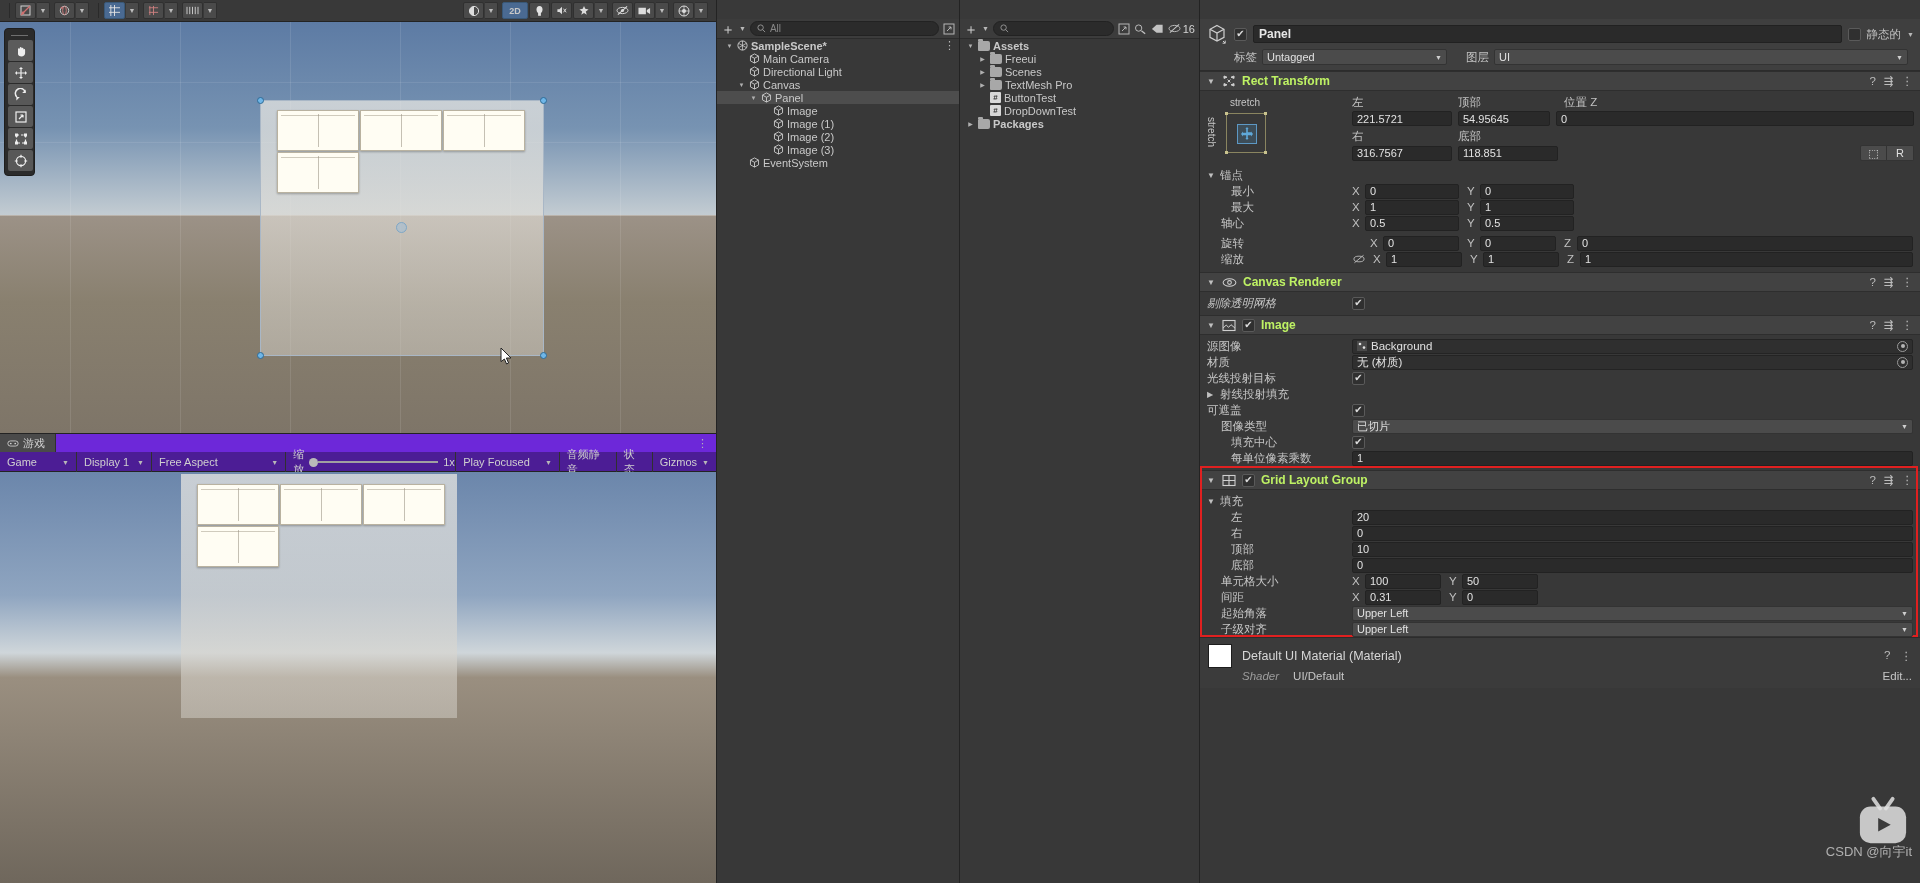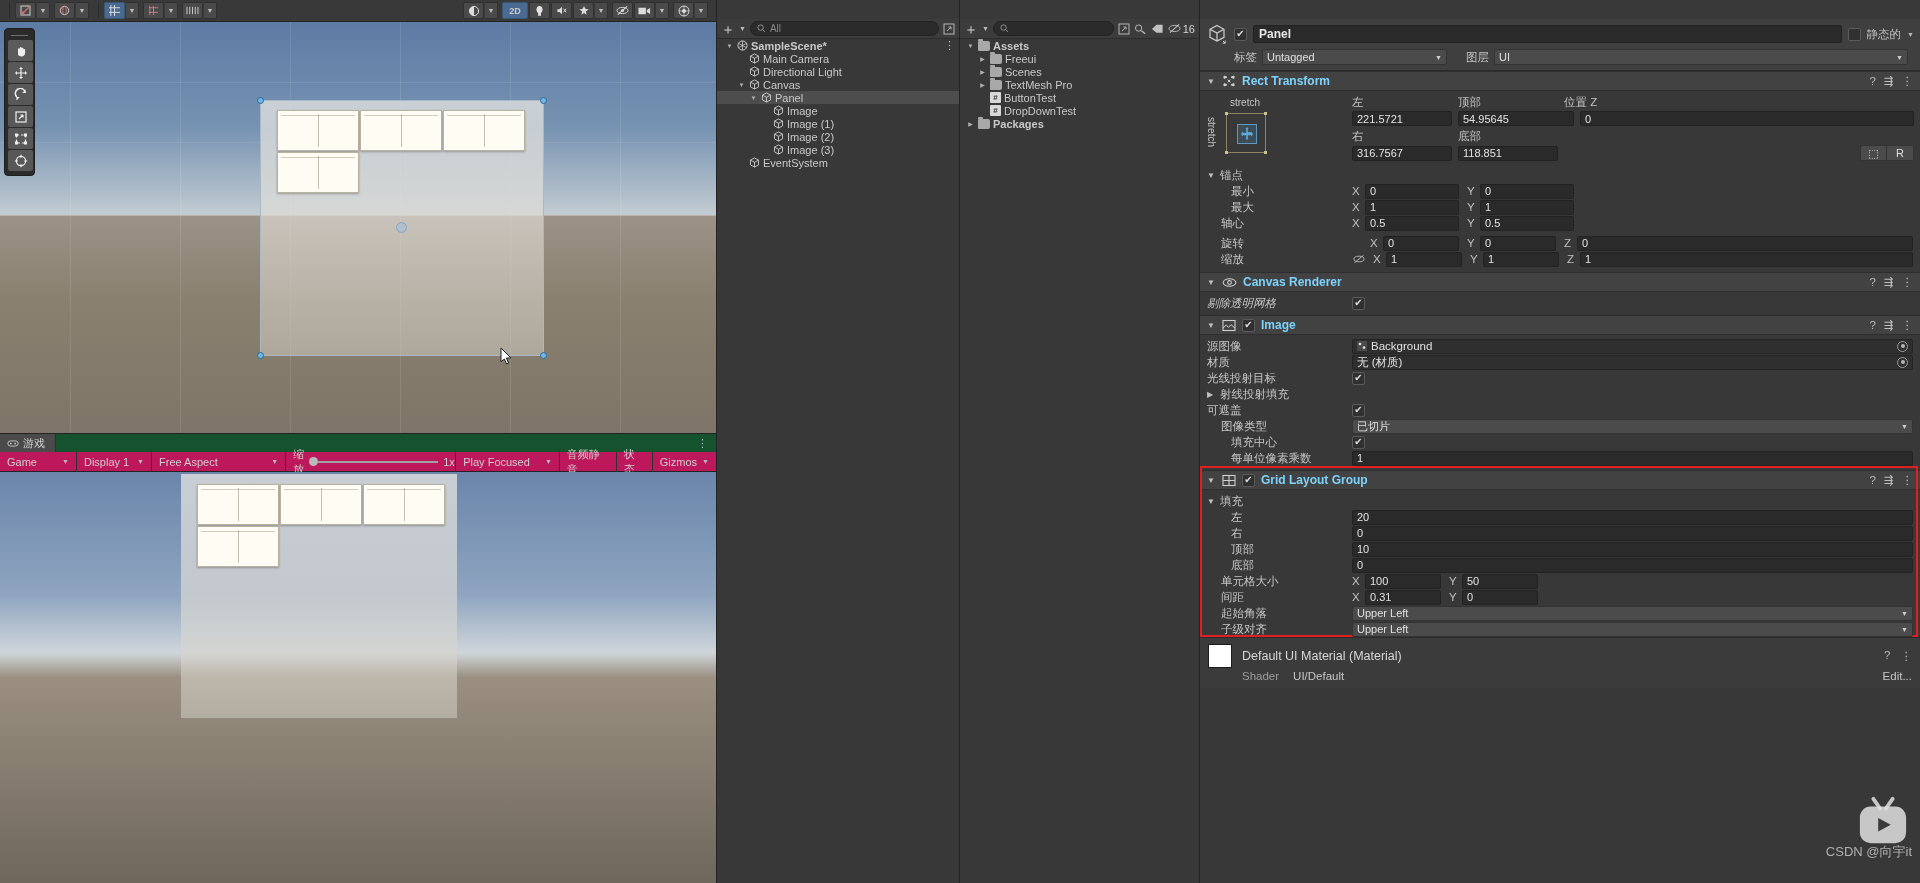--- a/index.html
+++ b/index.html
@@ -56,27 +56,27 @@
     box-shadow:0 1px 2px rgba(0,0,0,.28); overflow:hidden;}
   .ui-card:after{content:""; position:absolute; left:50%; top:3px; bottom:3px; width:1px;
     background:rgba(150,142,125,.55);}
   .ui-card:before{content:""; position:absolute; left:3px; right:3px; top:4px; height:1px;
     background:rgba(150,142,125,.45);}
 
   .cursor{ position:absolute; width:0; height:0; }
   .cursor svg{ display:block; }
 
   
-  .game-tabbar{ height:19px; background:#14532d; display:flex; align-items:center;
+  .game-tabbar{ height:19px; background:#6d28d9; display:flex; align-items:center;
     border-top:1px solid #232323; flex:0 0 19px; }
   .game-tab{ height:19px; background:#4a4a4a; display:flex; align-items:center; gap:4px;
     padding:0 10px 0 7px; font-size:11px; color:#d2d2d2; border-right:1px solid #2f2f2f;}
   .tabdots{ margin-left:auto; padding-right:7px; color:#b4b4b4; font-size:11px; letter-spacing:1px;}
-  .game-toolbar{ height:20px; background:#be185d; border-bottom:1px solid #232323;
-    display:flex; align-items:center; font-size:11px; color:#cfcfcf; flex:0 0 20px;}
+  .game-toolbar{ height:20px; background:#4c1d95; border-bottom:1px solid #232323;
+    display:flex; align-items:flex-start; font-size:11px; color:#cfcfcf; flex:0 0 20px;}
   .gt-cell{ height:20px; display:flex; align-items:center; padding:0 7px; gap:5px;
     border-right:1px solid #303030;}
   .gt-cell.plain{border-right:none;}
   .caret{ font-size:7px; color:#b8b8b8; }
   .zoom-slider{ display:flex; align-items:center; gap:0; }
   .zs-knob{ width:9px; height:9px; border-radius:50%; background:#b9b9b9; }
   .zs-track{ width:120px; height:2px; background:#a0a0a0; }
   .game-view{ position:relative; flex:1 1 auto; overflow:hidden; }
   .game-sky{ position:absolute; inset:0;
     background:linear-gradient(180deg,#6b86ab 0%,#8fa5c0 30%,#cfd6da 44%,#9a8f80 50%,#6f675c 100%);}
@@ -121,21 +121,21 @@
   .namefield{ flex:1; height:18px; background:#2a2a2a; border:1px solid #212121; border-radius:2px;
     display:flex; align-items:center; padding:0 5px; font-weight:bold; color:#e6e6e6; font-size:12px;}
   .go-row2{ display:flex; align-items:center; gap:5px; margin-top:4px; padding-left:28px;}
   .lbl{ color:#c2c2c2; }
   .ddl{ height:16px; background:#4b4b4b; border:1px solid #333; border-radius:2px;
     display:flex; align-items:center; padding:0 4px; color:#e0e0e0; font-size:11px; position:relative;}
   .ddl .cv{ margin-left:auto; font-size:7px; color:#cfcfcf; padding-left:8px;}
 
   .comp-head{ height:20px; background:#424242; border-top:1px solid #2e2e2e;
     border-bottom:1px solid #2e2e2e; display:flex; align-items:center; gap:6px; padding:0 7px;}
-  .comp-head .title{ font-weight:bold; color:#7dd3fc; font-size:12px; }
+  .comp-head .title{ font-weight:bold; color:#bef264; font-size:12px; }
   .comp-head .tools2{ margin-left:auto; display:flex; align-items:center; gap:8px; color:#bdbdbd;}
   .foldout{ font-size:8px; color:#c0c0c0; width:9px;}
   .prow{ height:16px; display:flex; align-items:center; padding:0 7px 0 0; }
   .pname{ width:152px; flex:0 0 152px; padding-left:7px; color:#c6c6c6; }
   .pname.i1{ padding-left:21px; }
   .pname.i2{ padding-left:31px; }
   .fld{ height:15px; background:#2a2a2a; border:1px solid #222; border-radius:2px;
     display:flex; align-items:center; padding:0 4px; color:#e2e2e2; font-size:11px;}
   .xy{ display:flex; align-items:center; gap:4px; }
   .axis{ color:#c0c0c0; width:9px; text-align:left; flex:0 0 9px;}
@@ -641,21 +641,21 @@
       <div style="flex:1; padding-right:6px;">
         <div style="display:flex; gap:6px;">
           <span style="width:100px;" class="lbl">左</span>
           <span style="width:100px;" class="lbl">顶部</span>
           <span style="flex:1;" class="lbl">位置 Z</span>
         </div>
         <div style="display:flex; gap:6px; margin-top:1px;">
           <span class="fld" style="width:100px;">
               <span>221.5721</span>
             </span>
-          <span class="fld" style="width:116px;">
+          <span class="fld" style="width:92px;">
               <span>54.95645</span>
             </span>
           <span class="fld" style="flex:1;">
               <span>0</span>
             </span>
         </div>
         <div style="display:flex; gap:6px; margin-top:3px;">
           <span style="width:100px;" class="lbl">右</span>
           <span style="width:100px;" class="lbl">底部</span>
         </div>
@@ -938,21 +938,21 @@
     <div class="mat-box">
       <div style="display:flex; align-items:center; gap:10px;">
         <span class="swatch"></span>
         <span style="font-size:12.5px;color:#d8d8d8;">Default UI Material (Material)</span>
         <span style="margin-left:auto;display:flex;gap:10px;color:#bdbdbd;">
           <span>?</span>
           <span>⋮</span>
         </span>
       </div>
       <div style="display:flex; align-items:center; gap:14px; margin-top:2px; padding-left:34px;">
-        <span style="color:#9d9d9d;">Shader</span>
+        <span style="color:#9d9d9d;font-style:italic;">Shader</span>
         <span style="color:#c6c6c6;">UI/Default</span>
         <span style="margin-left:auto;color:#c6c6c6;">Edit...</span>
       </div>
     </div>
 
     <div class="watermark">
       <svg class="wm-logo" viewBox="0 0 60 54">
         <path d="M20 4l7 10M40 4l-7 10" stroke="rgba(225,225,225,.85)" stroke-width="4" fill="none" stroke-linecap="round"></path>
         <rect x="6" y="12" width="48" height="38" rx="11" fill="rgba(225,225,225,.85)"></rect>
         <path d="M25 24l13 7-13 7z" fill="#3b3b3b"></path>

